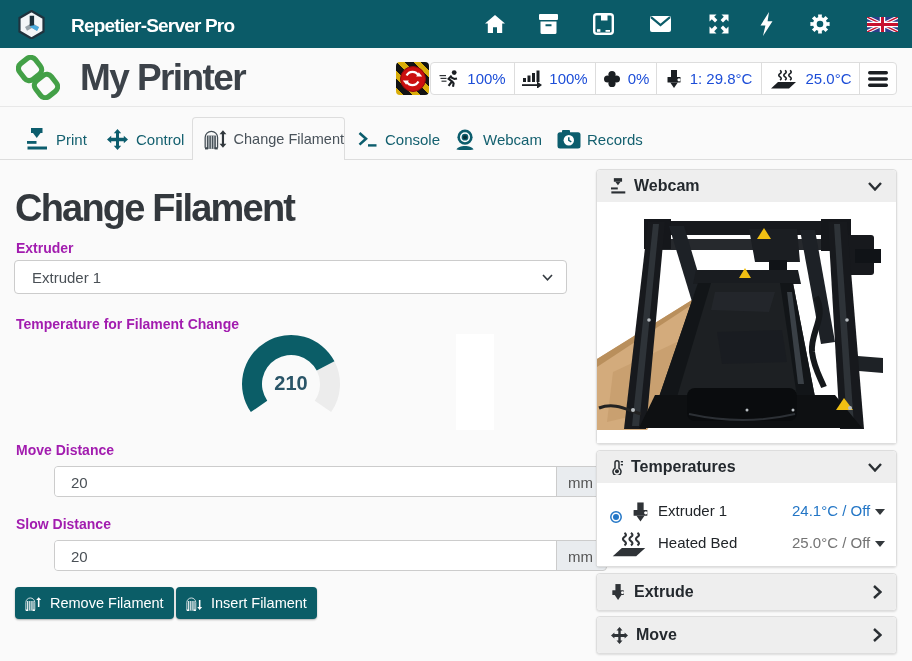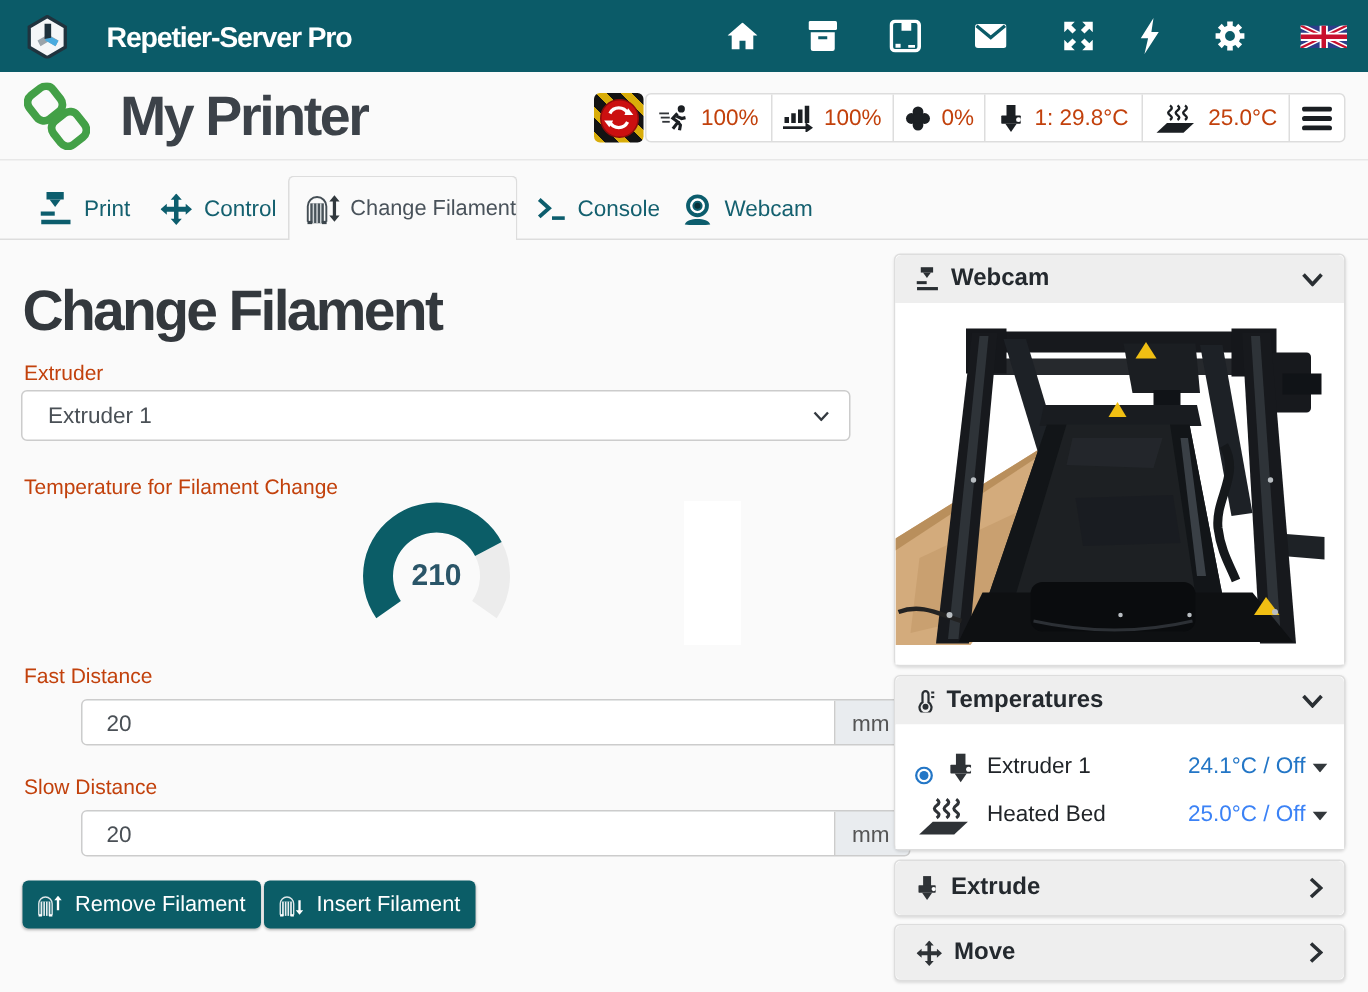--- a/index.html
+++ b/index.html
@@ -11,32 +11,32 @@
 #navbar { position:absolute; left:0; top:0; width:912px; height:48px; background:#0b5b68; }
 #navtitle { position:absolute; left:55px; top:15px; color:#fff; font-size:19px; font-weight:bold; letter-spacing:-0.8px;margin-left:16px; }
 
 
 #header { position:absolute; left:0; top:48px; width:912px; height:59px; background:#fafafa; border-bottom:1px solid #e8e8e8; }
 #ptitle { position:absolute; left:80px; top:57px; font-size:37px; font-weight:bold; color:#3c4249; letter-spacing:-1.6px; }
 #estop { position:absolute; left:396px; top:62px; width:33px; height:33px; border-radius:4px;
   background:repeating-linear-gradient(45deg,#d9ad0a 0 5px,#131313 5px 12px); }
 #estop .redc { position:absolute; left:3.5px; top:3.5px; width:26px; height:26px; border-radius:50%; background:#cb1010; border:1px solid #8f0b0b;}
 #statgroup { position:absolute; left:430px; top:62px; width:467px; height:33px; background:#fff; border:1px solid #ddd; border-radius:4px; display:flex; }
-.statcell { height:31px; display:flex; align-items:center; justify-content:center; border-right:1px solid #ddd; font-size:15px; color:#c2410c; gap:7px;}
+.statcell { height:31px; display:flex; align-items:center; justify-content:center; border-right:1px solid #ddd; font-size:15px; color:#1d4ed8; gap:7px;}
 .statcell:last-child { border-right:none; }
 
 
 #tabs { position:absolute; left:0; top:107px; width:912px; height:53px; }
 #tabline { position:absolute; left:0; top:52px; width:912px; height:1px; background:#ddd; }
 .tab { position:absolute; top:11px; height:42px; display:flex; align-items:center; gap:8px; font-size:15px; color:#14606f; }
 #activetab { position:absolute; left:192px; top:10px; width:153px; height:43px; background:#fafafa; border:1px solid #ddd; border-bottom:none; border-radius:4px 4px 0 0; z-index:2; display:flex; align-items:center; padding-left:11px; gap:6px; font-size:14.5px; color:#49525a; white-space:nowrap; }
 
 
 #h1 { position:absolute; left:15px; top:187px; font-size:38px; font-weight:bold; color:#33383d; letter-spacing:-1.8px; }
-.flabel { position:absolute; font-size:14px; font-weight:normal; color:#c2410c; }
+.flabel { position:absolute; font-size:14px; font-weight:bold; color:#a21caf; }
 #select { position:absolute; left:14px; top:260px; width:553px; height:34px; background:#fff; border:1px solid #ccc; border-radius:4px; }
 #select .txt { position:absolute; left:17px; top:8px; font-size:15px; color:#4a5056; }
 .input { position:absolute; left:14px; width:553px; height:31px; border:1px solid #ccc; border-radius:4px; background:#e9ecef; overflow:hidden;margin-left:40px; }
 .input .white { position:absolute; left:0; top:0; width:502px; height:29px; background:#fff; border-right:1px solid #ccc; }
 .input .val { position:absolute; left:16px; top:7px; font-size:15px; color:#4a5056; }
 .input .mm { position:absolute; right:13px; top:7px; font-size:15px; color:#555; }
 .btn { position:absolute; top:587px; height:32px; background:#0b5d67; border-radius:4px; color:#fff; display:flex; align-items:center; padding:12px 10px; gap:8px; font-size:14.5px; box-shadow:0 1px 2px rgba(0,0,0,0.3);}
 #whiterect { position:absolute; left:456px; top:334px; width:38px; height:96px; background:#fff; }
 
 
@@ -231,39 +231,48 @@
     </div>
   <div class="tab" style="left:455px">
     <svg width="20" height="21" viewBox="0 0 20 21">
       <circle cx="10" cy="8.2" r="7.6" fill="#0c5d6d"></circle>
       <circle cx="10" cy="8.2" r="4.2" fill="none" stroke="#fff" stroke-width="1.6"></circle>
       <circle cx="10" cy="8.2" r="2" fill="#062f38"></circle>
       <path d="M1.5 20.6 C3 15.8 17 15.8 18.5 20.6 L15.5 21 H4.5 Z" fill="#0c5d6d"></path>
     </svg>
       <span>Webcam</span>
     </div>
+  <div class="tab" style="left:557px;gap:6px">
+    <svg width="24" height="19" viewBox="0 0 24 19">
+      <rect x="5" y="0" width="8" height="4" rx="1" fill="#0c5d6d"></rect>
+      <rect x="0.5" y="2.2" width="23" height="16.3" rx="2.5" fill="#0c5d6d"></rect>
+      <circle cx="11.8" cy="10.3" r="5.2" fill="#fff"></circle>
+      <path d="M11.8 7.2 V10.3 L14.3 11.8" stroke="#0c5d6d" stroke-width="1.5" fill="none"></path>
+    </svg>
+      <span>Records</span>
+    </div>
 </div>
 
 <div id="h1">Change Filament</div>
 <div class="flabel" style="left:16px;top:240px">Extruder</div>
 <div id="select">
     <span class="txt">Extruder 1</span>
   <svg class="abs" style="right:13px;top:13px" width="11" height="7" viewBox="0 0 11 7">
       <path d="M1 1 L5.5 5.8 L10 1" stroke="#343a40" stroke-width="1.6" fill="none"></path>
     </svg>
 </div>
 <div class="flabel" style="left:16px;top:316px">Temperature for Filament Change</div>
 <div id="whiterect"></div>
 <svg class="abs" style="left:240px;top:333px" width="102" height="102" viewBox="0 0 102 102">
 
   <path d="M94.46 28.37 A49 49 0 0 1 91.14 79.11 L74.76 67.63 A29 29 0 0 0 76.72 37.61 Z" fill="#ececec"></path>
   <path d="M10.86 79.11 A49 49 0 1 1 94.46 28.37 L76.72 37.61 A29 29 0 1 0 27.24 67.63 Z" fill="#0b5d67"></path>
   <text x="51" y="57" text-anchor="middle" font-size="20" font-weight="bold" fill="#2a5568" font-family="Liberation Sans">210</text>
 </svg>
-<div class="flabel" style="left:16px;top:442px">Fast Distance</div>
+<div class="flabel" style="left:16px;top:442px">Move Distance</div>
 <div class="input" style="top:466px">
     <div class="white"></div>
     <span class="val">20</span>
     <span class="mm">mm</span>
   </div>
 <div class="flabel" style="left:16px;top:516px">Slow Distance</div>
 <div class="input" style="top:540px">
     <div class="white"></div>
     <span class="val">20</span>
     <span class="mm">mm</span>
@@ -403,21 +412,21 @@
       </svg>
     <svg style="position:absolute;left:12px;top:48px" width="40" height="26" viewBox="0 0 29 20" fill="#2f3337">
       <path d="M2 19.5 L9 13 H27 L20 19.5 Z"></path>
       <g fill="none" stroke="#2f3337" stroke-width="1.6">
         <path d="M11 11 c1.6 -1.1 1.6 -2.1 0 -3.2 c-1.6 -1.1 -1.6 -2.1 0 -3.2 c1.6 -1.1 1.6 -2.1 0 -3.2"></path>
         <path d="M16 11 c1.6 -1.1 1.6 -2.1 0 -3.2 c-1.6 -1.1 -1.6 -2.1 0 -3.2 c1.6 -1.1 1.6 -2.1 0 -3.2"></path>
         <path d="M21 11 c1.6 -1.1 1.6 -2.1 0 -3.2 c-1.6 -1.1 -1.6 -2.1 0 -3.2 c1.6 -1.1 1.6 -2.1 0 -3.2"></path>
       </g>
     </svg>
     <span style="position:absolute;left:61px;top:51px">Heated Bed</span>
-    <span style="position:absolute;left:195px;top:51px;color:#3b82f6">25.0°C / Off</span>
+    <span style="position:absolute;left:195px;top:51px;color:#737373">25.0°C / Off</span>
     <svg style="position:absolute;left:278px;top:58px" width="10" height="6" viewBox="0 0 10 6">
         <polygon points="0,0 10,0 5,6" fill="#33383c"></polygon>
       </svg>
   </div>
 </div>
 <div class="panel" style="top:573px;height:38px">
   <div class="phead only" style="height:36px">
     <svg width="15" height="16" viewBox="0 0 17 18" fill="#2f3337">
       <rect x="5" y="0" width="6" height="8"></rect>
       <rect x="1.5" y="7" width="13" height="5.5" rx="0.5"></rect>

